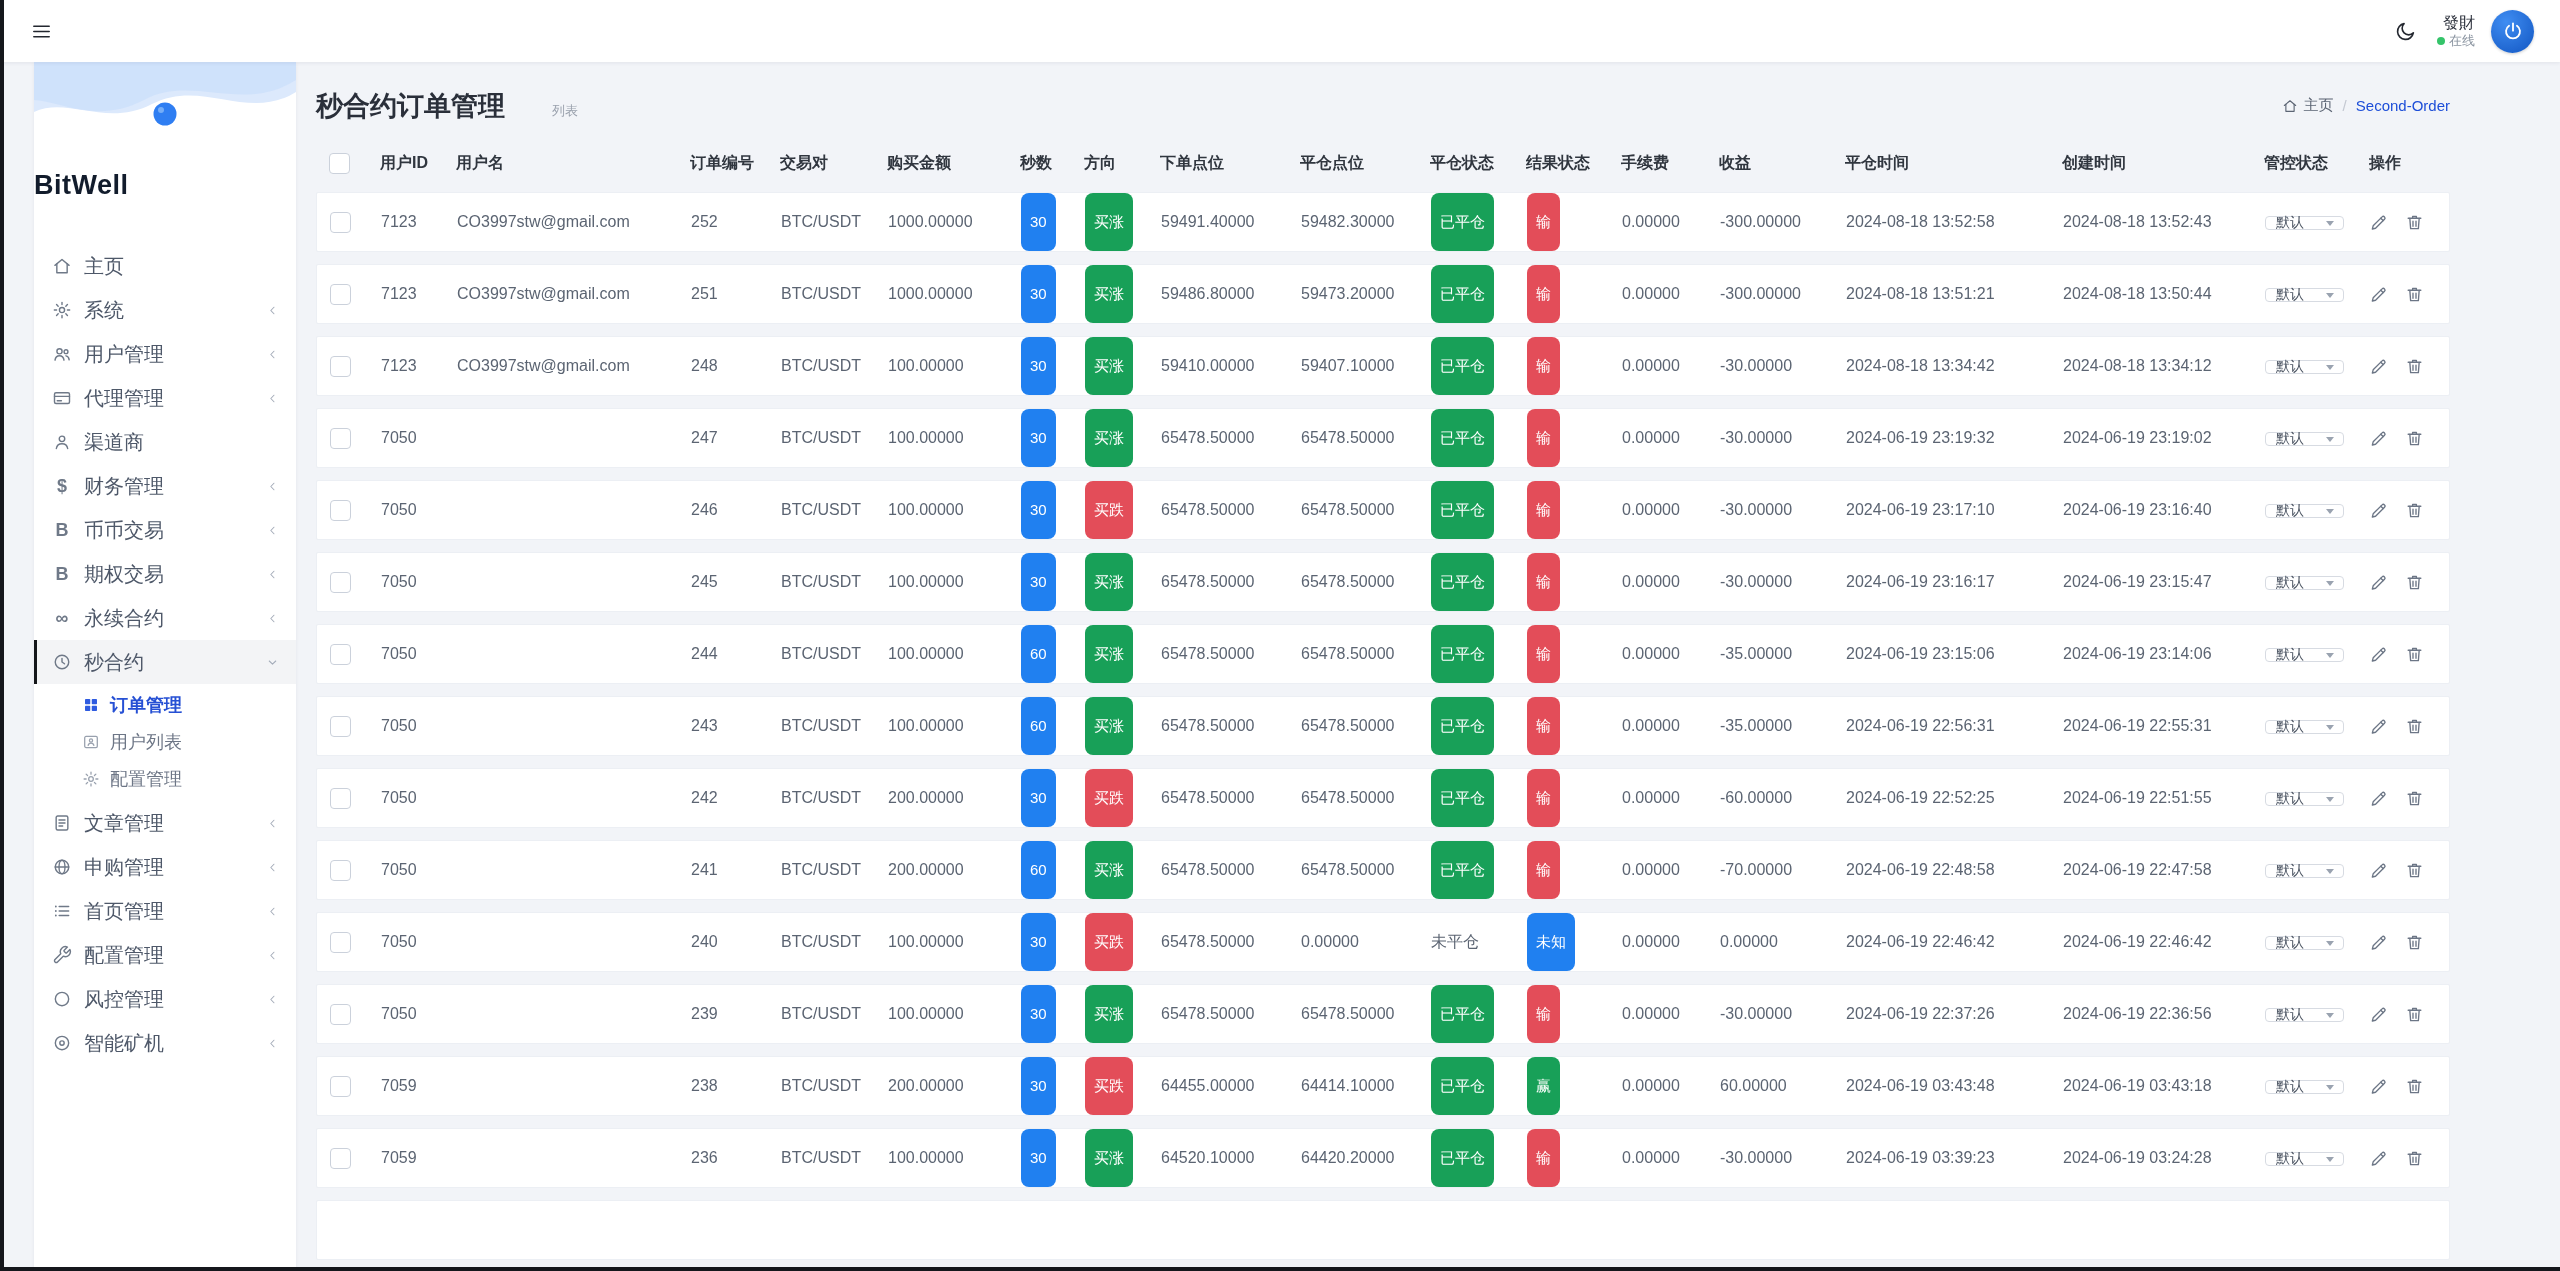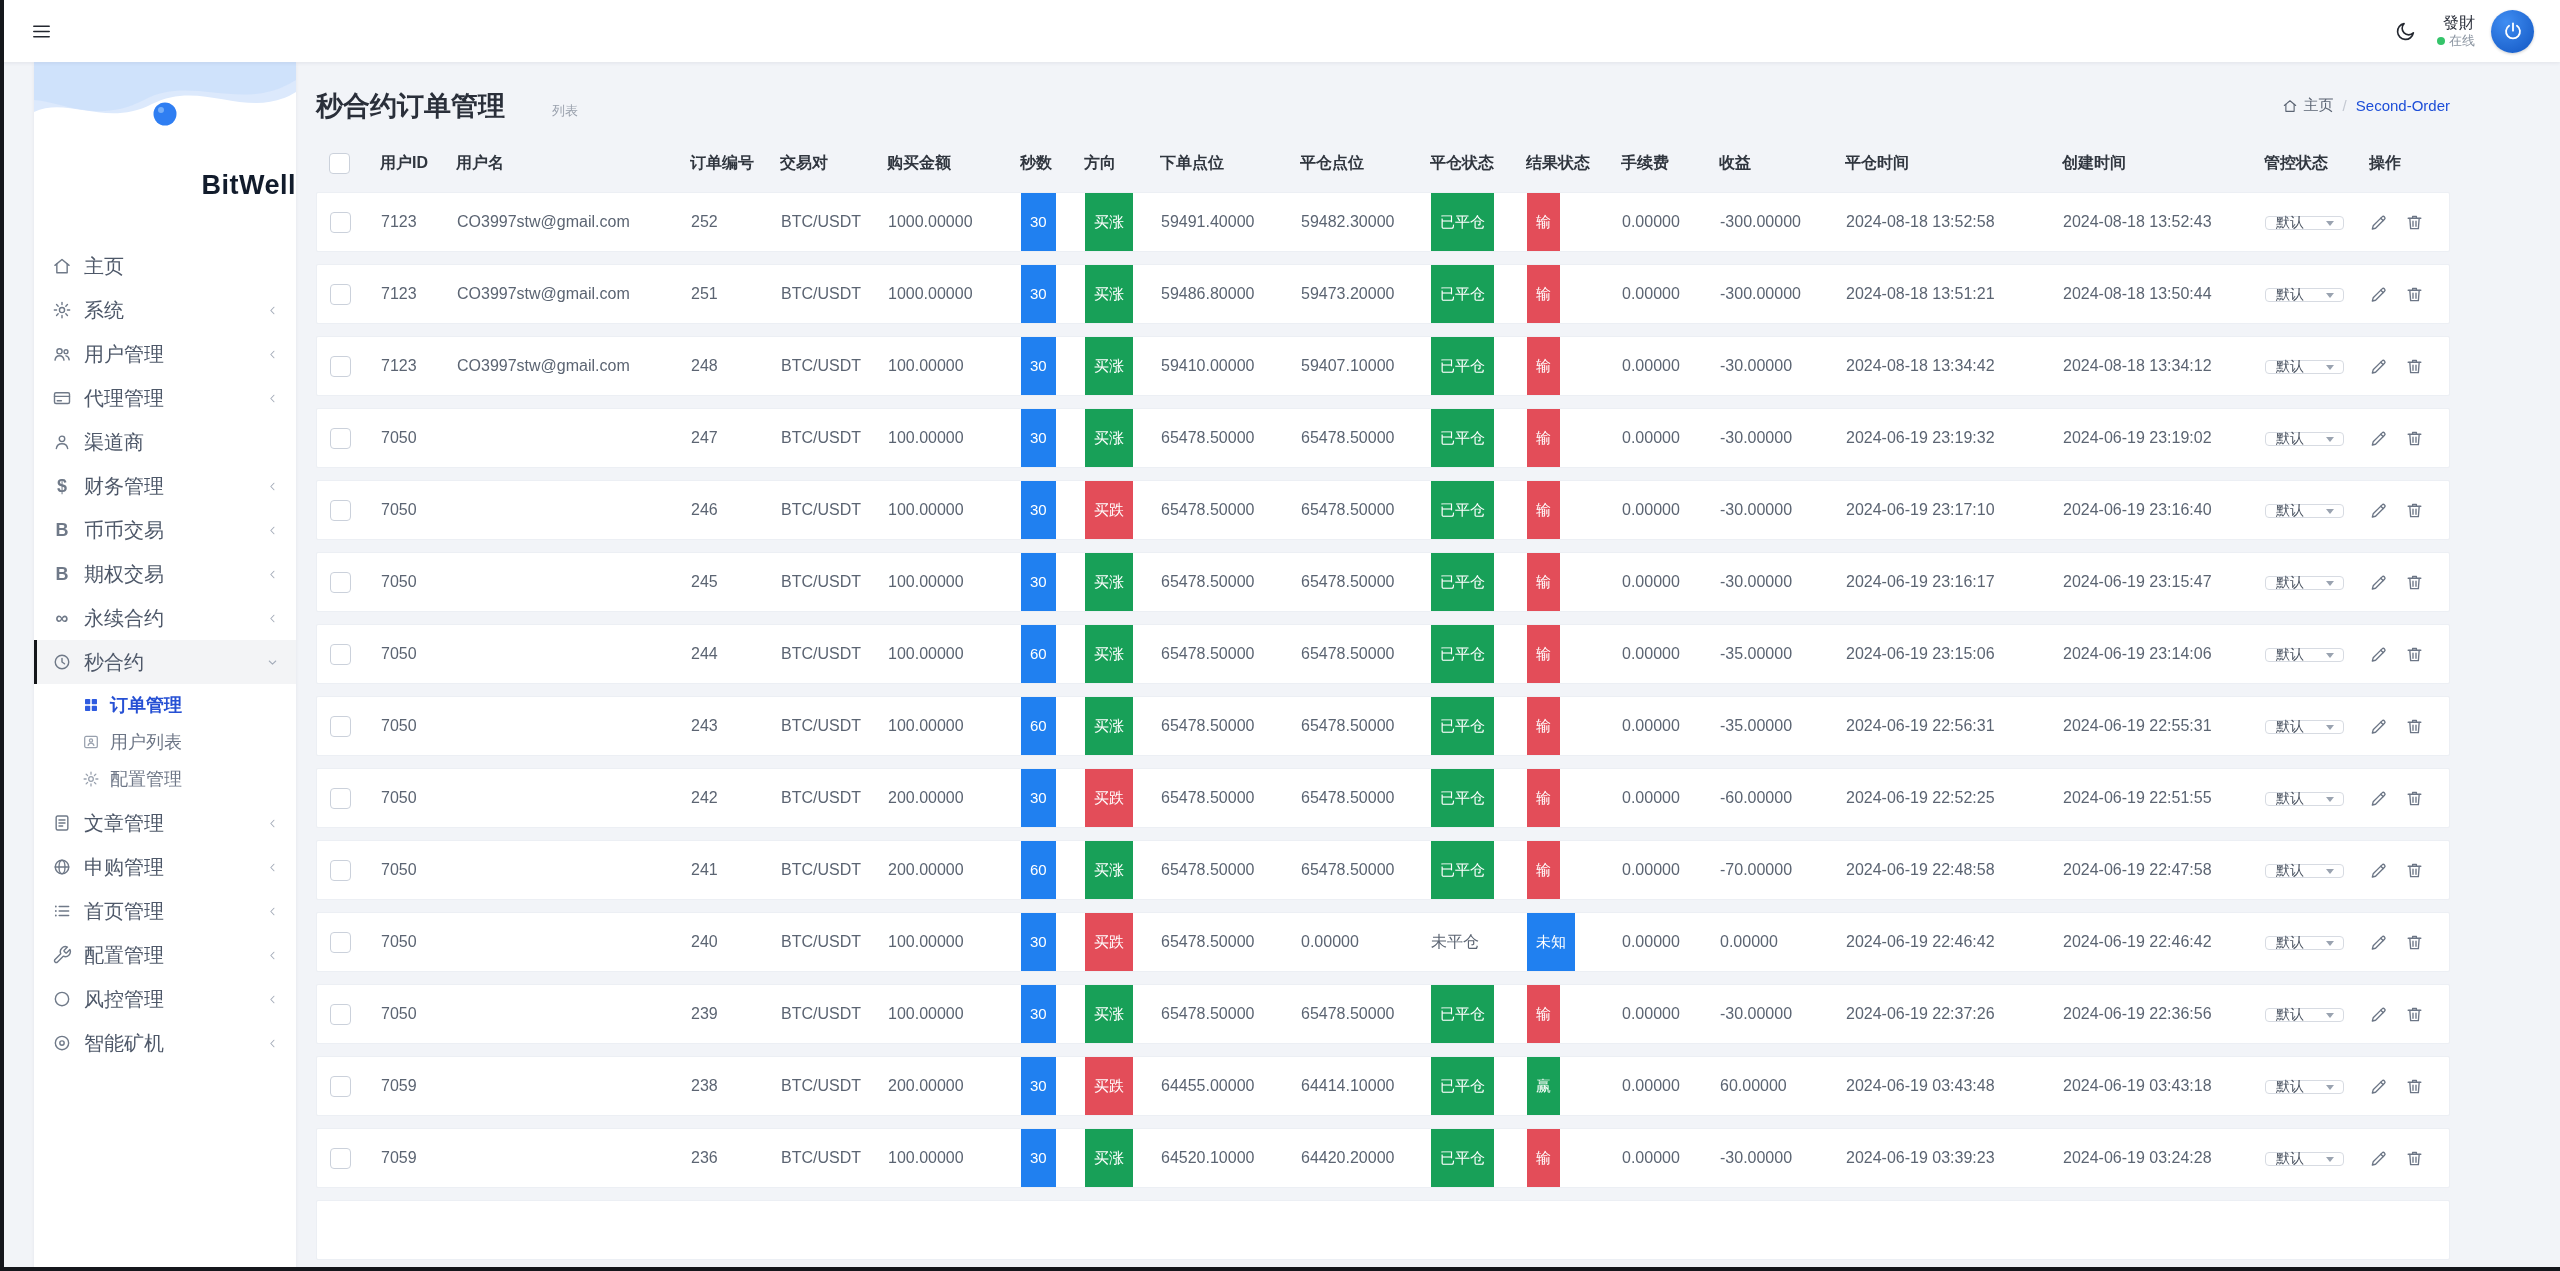--- a/index.html
+++ b/index.html
@@ -48,21 +48,21 @@
   .sidebar {
     position:fixed; top:62px; left:34px; bottom:0; width:262px;
     background:#fff; z-index:40;
     box-shadow:0 1px 4px rgba(20,30,60,.06);
     overflow:hidden;
   }
   .logo-area { position:relative; height:176px; }
   .waves { position:absolute; top:0; left:0; width:262px; height:120px; }
   .logo-text {
     position:absolute; top:108px; left:0; width:100%;
-    text-align:right; font-size:27px; font-weight:700;
+    text-align:left; font-size:27px; font-weight:700;
     color:#121c2c; letter-spacing:.5px;
   }
   .menu { padding-top:6px; }
   .menu-item {
     height:44px; display:flex; align-items:center; gap:12px;
     padding:0 16px 0 18px; font-size:20px; color:#4e5869; cursor:pointer;
   }
   .menu-item.active { background:#f3f4f6; border-left:3px solid #14161a; padding-left:15px; }
   .mi-icon { width:20px; height:20px; color:#6f7988; flex:0 0 20px; }
   .mi-icon.char-icon { font-size:18px; }
@@ -115,21 +115,21 @@
   .body-row, .stub {
     background:#fff; height:60px; margin-top:12px;
     border:1px solid #eceff4; border-radius:2px;
   }
   .checkbox {
     width:21px; height:21px; border:1px solid #cbd1db; border-radius:4px;
     background:#fff; display:inline-block; margin-left:13px; cursor:pointer; vertical-align:middle;
   }
   .badge {
     display:inline-block; min-width:18px; text-align:center;
-    padding:20px 9px; font-size:15px; line-height:1.2; border-radius:0; color:#fff;
+    padding:20px 9px; font-size:15px; line-height:1.2; border-radius:8px; color:#fff;
   }
   .badge-blue  { background:#2080f0; }
   .badge-green { background:#18a058; }
   .badge-red   { background:#e34d59; }
   .control-select {
     width:79px; height:14px; border:1px solid #d7dbe2; border-radius:4px;
     display:inline-flex; align-items:center; justify-content:space-between;
     padding:0 9px 0 10px; font-size:14px; color:#4b5462; background:#fff; cursor:pointer;
   }
   .caret {

